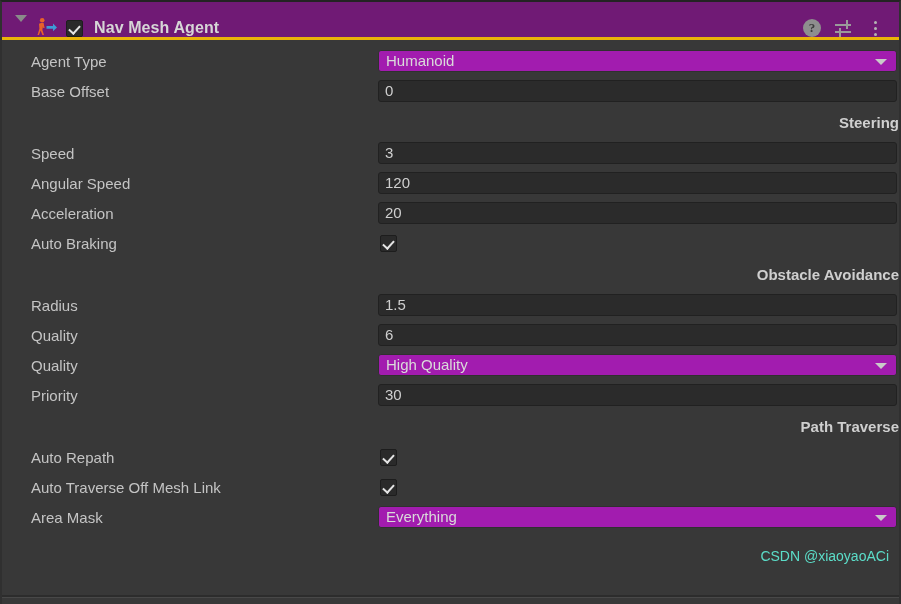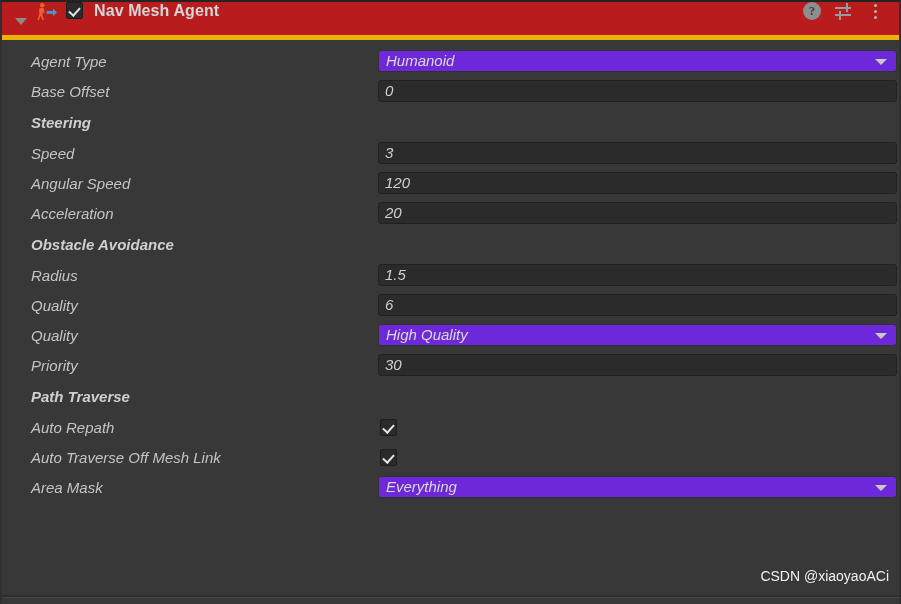--- a/index.html
+++ b/index.html
@@ -19,24 +19,24 @@
     overflow: hidden;
     border-top: 2px solid #232323;
     border-left: 2px solid #303030;
     border-right: 2px solid #303030;
   }
 
   
   .comp-header {
     position: relative;
     height: 38px;
-    background: #b91c1c;
-    border-bottom: 5px solid #eab308;
-    display: flex;
-    align-items: flex-start;
+    background: #701a75;
+    border-bottom: 3px solid #eab308;
+    display: flex;
+    align-items: flex-end;
     padding: 0 8px 0 10px;
     box-sizing: border-box;
   }
   .foldout {
     width: 18px;
     height: 38px;
     display: flex;
     align-items: center;
     justify-content: center;
     flex: 0 0 auto;
@@ -131,40 +131,40 @@
     border-radius: 50%;
     display: block;
   }
   .ic-more .d1 { top: 2px; }
   .ic-more .d2 { top: 8px; }
   .ic-more .d3 { top: 14px; }
 
   
   .body {
     padding-top: 6px;
-    font-style: italic;
   }
   .row {
     position: relative;
     height: 30px;
     display: flex;
     align-items: center;
   }
   .row .label {
     color: #c4c4c4;
     font-size: 15px;
     padding-left: 29px;
     white-space: nowrap;
     width: 347px;
     box-sizing: border-box;
   }
   .section {
     height: 32px;
     display: flex;
     align-items: center;
+    justify-content: flex-end;
   }
   .section .sec-title {
     color: #cfcfcf;
     font-size: 15px;
     font-weight: bold;
     padding-left: 29px;
   }
   .ctrl {
     position: absolute;
     left: 376px;
@@ -179,21 +179,21 @@
     color: #cfcfcf;
     font-size: 15px;
     line-height: 20px;
     padding-left: 6px;
     box-sizing: border-box;
     overflow: hidden;
     white-space: nowrap;
     cursor: text;
   }
   .popup {
-    background: #6d28d9;
+    background: #a21caf;
     border: 1px solid #303030;
     border-radius: 3px;
     color: #dadada;
     font-size: 15px;
     line-height: 20px;
     padding-left: 7px;
     box-sizing: border-box;
     overflow: hidden;
     white-space: nowrap;
     cursor: pointer;
@@ -228,22 +228,22 @@
     left: 0;
     right: 0;
     top: 593px;
     height: 2px;
     background: #2c2c2c;
     border-bottom: 1px solid #484848;
   }
   .watermark {
     position: absolute;
     right: 10px;
-    top: 566px;
-    color: #ffffff;
+    top: 546px;
+    color: #5eead4;
     font-size: 14px;
     white-space: nowrap;
     opacity: 0.92;
   }
 </style>
 </head>
 <body>
 
 <div id="inspector">
 
@@ -297,20 +297,24 @@
         <div class="ctrl textfield">3</div>
       </div>
       <div class="row">
         <div class="label">Angular Speed</div>
         <div class="ctrl textfield">120</div>
       </div>
       <div class="row">
         <div class="label">Acceleration</div>
         <div class="ctrl textfield">20</div>
       </div>
+      <div class="row">
+        <div class="label">Auto Braking</div>
+        <div class="field-check on"></div>
+      </div>
       <div class="section">
         <div class="sec-title">Obstacle Avoidance</div>
       </div>
       <div class="row">
         <div class="label">Radius</div>
         <div class="ctrl textfield">1.5</div>
       </div>
       <div class="row">
         <div class="label">Quality</div>
         <div class="ctrl textfield">6</div>

